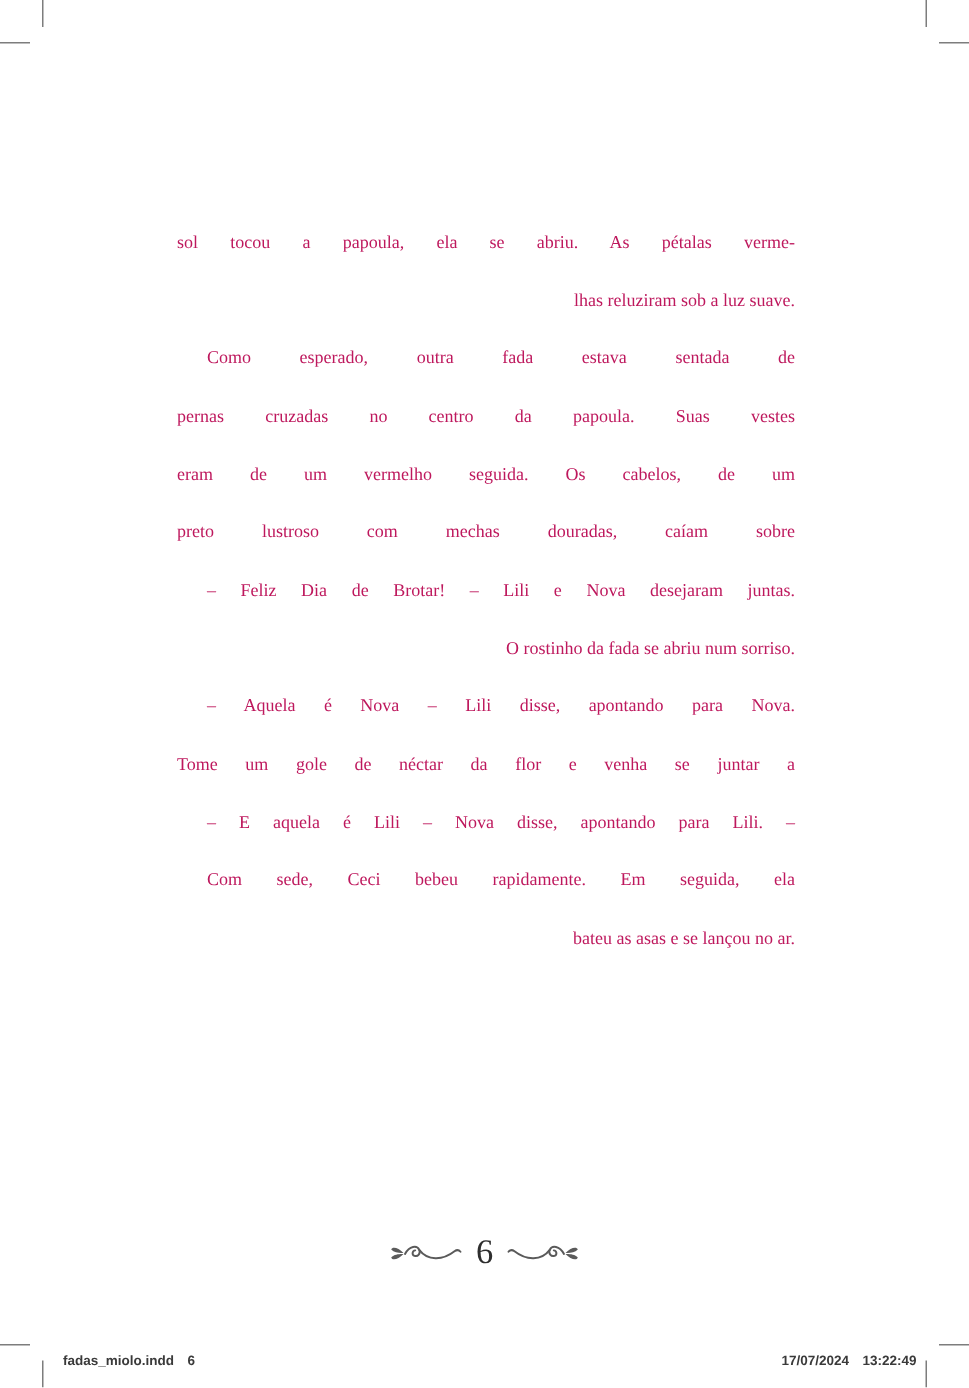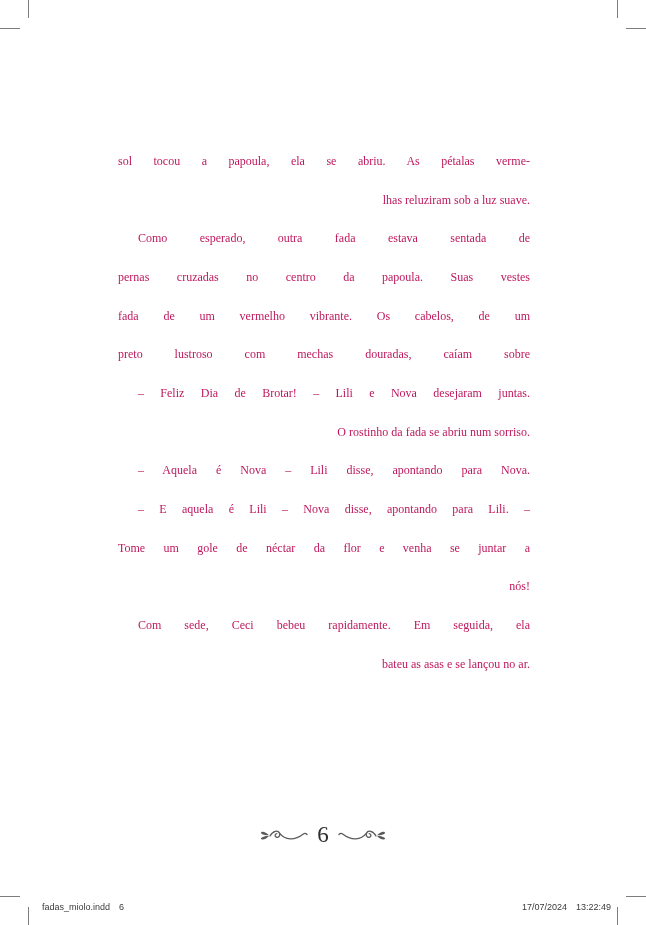--- a/index.html
+++ b/index.html
@@ -76,20 +76,21 @@
   .flourish.right { transform: scaleX(-1); }
 
   
   .slug {
     position: absolute;
     top: 902px;
     font-family: "Liberation Sans", sans-serif;
     font-size: 9px;
     color: #3a3a3a;
     white-space: nowrap;
+    font-weight: bold;
   }
   .slug-left { left: 42px; }
   .slug-right { right: 35px; text-align: right; }
   .slug .gap { display: inline-block; width: 9px; }
 </style>
 </head>
 <body>
 
 <div class="crop v tl-v"></div>
 <div class="crop h tl-h"></div>
@@ -98,28 +99,27 @@
 <div class="crop h bl-h"></div>
 <div class="crop v bl-v"></div>
 <div class="crop h br-h"></div>
 <div class="crop v br-v"></div>
 
 <div class="textblock">
   <div class="line j">sol tocou a papoula, ela se abriu. As pétalas verme-</div>
   <div class="line">lhas reluziram sob a luz suave.</div>
   <div class="line in j">Como esperado, outra fada estava sentada de</div>
   <div class="line j">pernas cruzadas no centro da papoula. Suas vestes</div>
-  <div class="line j">fada de um vermelho vibrante. Os cabelos, de um</div>
+  <div class="line j">eram de um vermelho seguida. Os cabelos, de um</div>
   <div class="line j">preto lustroso com mechas douradas, caíam sobre</div>
   <div class="line in j">– Feliz Dia de Brotar! – Lili e Nova desejaram juntas.</div>
   <div class="line in">O rostinho da fada se abriu num sorriso.</div>
   <div class="line in j">– Aquela é Nova – Lili disse, apontando para Nova.</div>
+  <div class="line j">Tome um gole de néctar da flor e venha se juntar a</div>
   <div class="line in j">– E aquela é Lili – Nova disse, apontando para Lili. –</div>
-  <div class="line j">Tome um gole de néctar da flor e venha se juntar a</div>
-  <div class="line">nós!</div>
   <div class="line in j">Com sede, Ceci bebeu rapidamente. Em seguida, ela</div>
   <div class="line">bateu as asas e se lançou no ar.</div>
 </div>
 
 <div class="folio-row">
   <svg class="flourish" width="48" height="22" viewBox="0 0 48 22" aria-hidden="true">
     <g stroke="#5a5a5a" fill="none" stroke-width="1.3" stroke-linecap="round">
       <path d="M10,12 C13,6.5 18,6 19.5,9.2 C20.6,11.6 18.6,14 16.3,13.2 C14.4,12.5 14.8,9.8 16.8,9.6"></path>
       <path d="M19.5,9.2 C25,16.5 35,16.5 43,10.2 C44.6,9 46,9.3 47,10.5"></path>
     </g>

